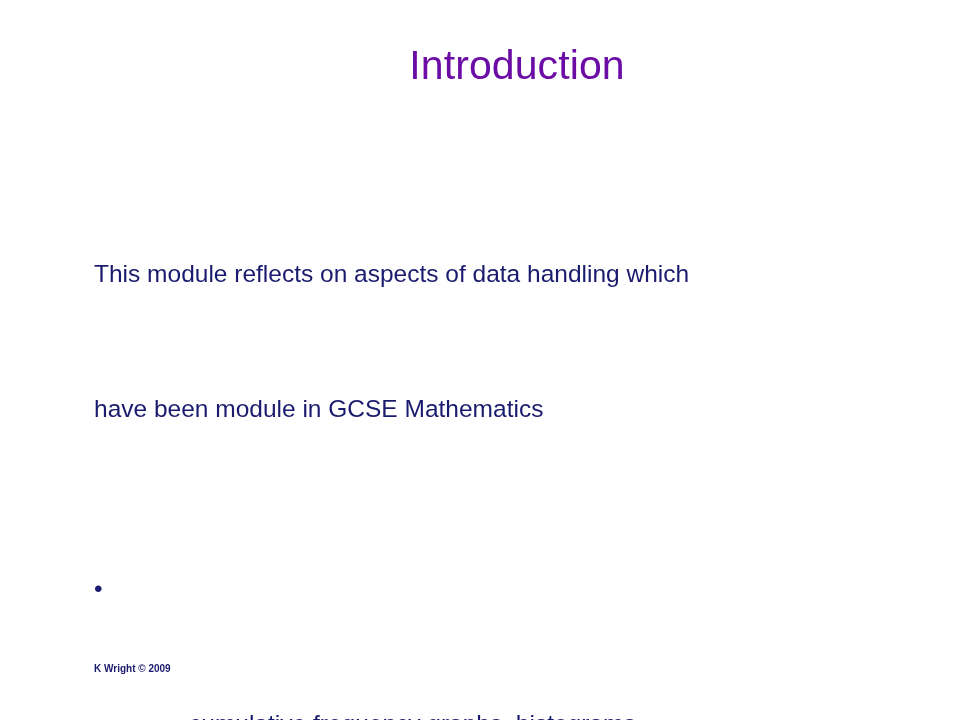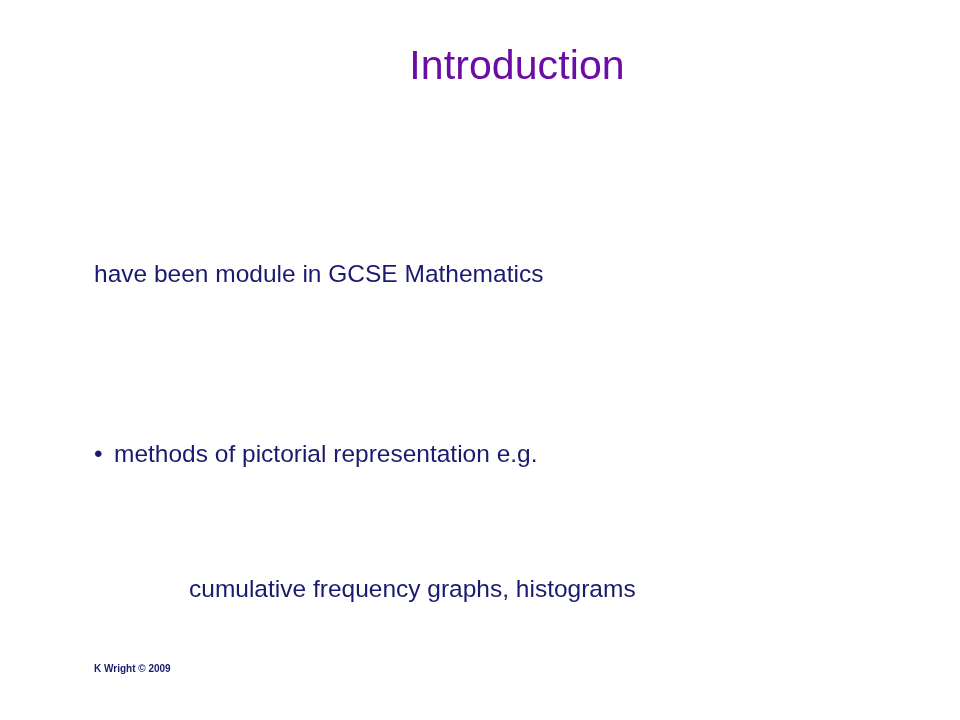--- a/index.html
+++ b/index.html
@@ -77,25 +77,25 @@
 </style>
 </head>
 <body>
 
 <div class="slide">
 
   <div class="slide-title">Introduction</div>
 
   <div class="body-block">
 
+    <div class="para-line">This module reflects on aspects of data handling which</div>
     <div class="para-line">have been module in GCSE Mathematics</div>
 
     <div class="bullet-line">
       <span class="bullet-mark">•</span>
-      <span class="bullet-text">methods of pictorial representation e.g.</span>
     </div>
     <div class="sub-line">cumulative frequency graphs, histograms</div>
 
     
     
 
     
     
 
     

